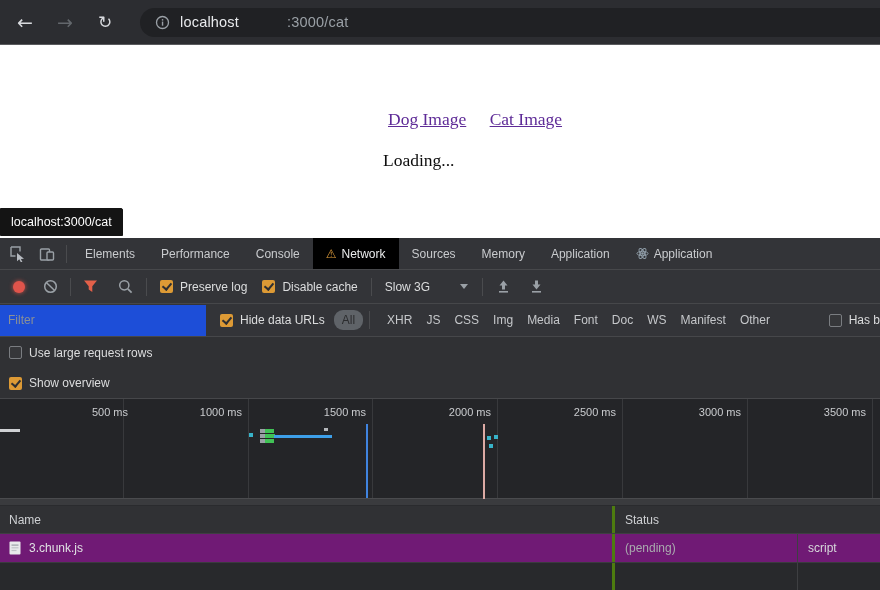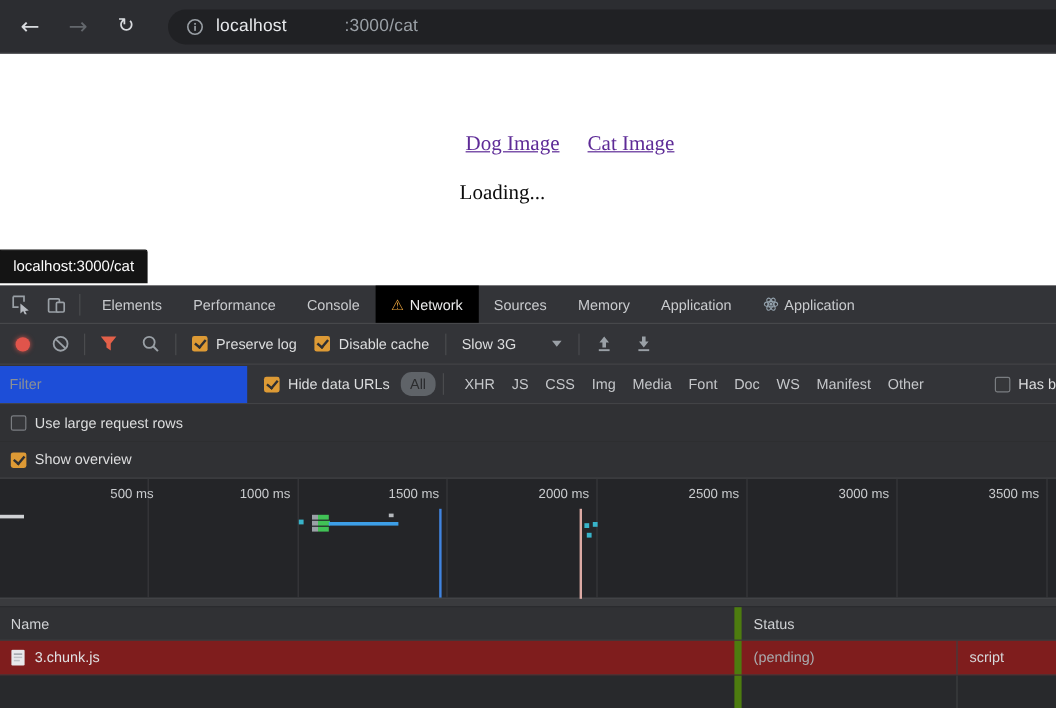--- a/index.html
+++ b/index.html
@@ -81,27 +81,27 @@
     border-bottom:1px solid #4a4b4e; cursor:col-resize; }
   .gl { position:absolute; top:0; bottom:0; width:1px; background:#38393c; }
   .tick { position:absolute; top:7px; width:84px; text-align:right; font-size:11px; color:#c9cbce; }
   .mark { position:absolute; }
 
   .divider-strip { height:7px; flex:none; background:#3a3b3e; border-bottom:1px solid #2a2b2e; }
 
   .net-table { flex:1; display:flex; flex-direction:column; font-size:12px; }
   .trow { display:flex; align-items:center; }
   .col-name { width:612px; padding-left:9px; display:flex; align-items:center; gap:8px; height:100%; }
-  .col-status { width:185px; padding-left:10px; border-left:6px solid #4d7c0f; height:100%;
+  .col-status { width:185px; padding-left:10px; border-left:3px solid #4d7c0f; height:100%;
     display:flex; align-items:center; }
   .col-type { flex:1; padding-left:10px; border-left:1px solid #3e3f42; height:100%;
     display:flex; align-items:center; }
   .tbl-header { height:28px; flex:none; background:#303134; border-bottom:1px solid #3e3f42;
     color:#cfd1d4; cursor:pointer; }
-  .tbl-row { height:29px; flex:none; background:#7f1d1d; border-bottom:1px solid #3a3b3e;
+  .tbl-row { height:29px; flex:none; background:#701a75; border-bottom:1px solid #3a3b3e;
     color:#e0e1e3; cursor:pointer; }
   .tbl-row .status-val { color:#a9abae; }
   .tbl-row .type-val { color:#d6d8da; }
   .tbl-filler { flex:1; background:#28292c; }
   .file-icon { flex:none; }
 </style>
 </head>
 <body>
 
 <div class="screen">

